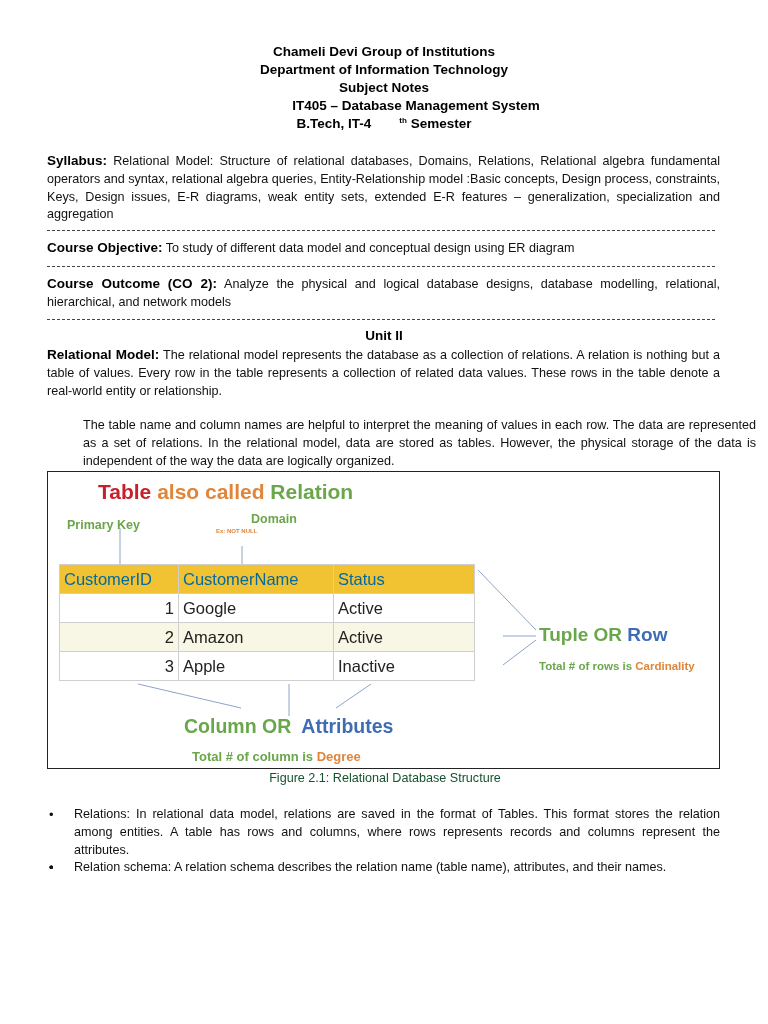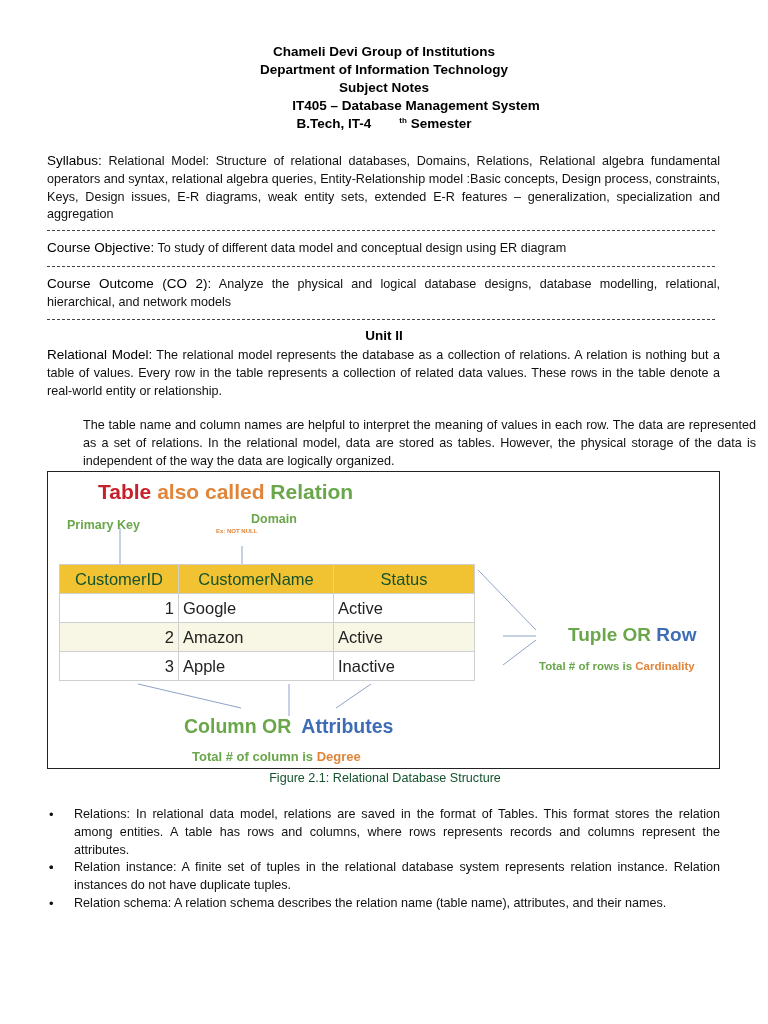--- a/index.html
+++ b/index.html
@@ -6,44 +6,44 @@
   body { width: 768px; height: 1024px; position: relative; overflow: hidden;
          font-family: "Liberation Sans", "DejaVu Sans", sans-serif; color: #111; }
   .page { position: absolute; left: 0; top: 0; width: 656px; height: 1024px; }
 
   .hdr { position: absolute; left: 0; width: 768px; text-align: center;
          font-weight: bold; font-size: 13.5px; line-height: 18px; color: #000; }
   .hdr sup { font-size: 8px; vertical-align: 5px; line-height: 0; margin-left: 28px; }
 
   .para { position: absolute; left: 47px; width: 673px; font-size: 12.6px; line-height: 17.8px;
           text-align: justify; color: #111; }
-  .para b { font-size: 13.5px; font-weight: normal; color: #000; }
+  .para b { font-size: 13.5px; font-weight: bold; color: #000; }
   .dash { position: absolute; left: 47px; width: 668px; height: 0;
           border-top: 1px dashed #444; }
   .unit { position: absolute; left: 0; width: 768px; text-align: center;
           font-weight: bold; font-size: 13.5px; color: #000; }
 
   
   .figure { position: absolute; left: 47px; top: 471px; width: 673px; height: 298px;
             border: 1.5px solid #222; box-sizing: border-box; background: #fff; overflow: hidden; }
   .fig-title { position: absolute; left: 50px; top: 8px; font-weight: bold; font-size: 21px; white-space: nowrap; }
   .t-red { color: #c8202a; } .t-orange { color: #e0853a; } .t-green { color: #6aa64a; } .t-blue { color: #3f6db5; }
   .lbl-pk { position: absolute; left: 19px; top: 46px; font-weight: bold; font-size: 12.5px; color: #6aa64a; }
   .lbl-domain { position: absolute; left: 167px; top: 40px; font-weight: bold; font-size: 12.5px; color: #6aa64a; margin-left: 36px; }
   .lbl-domain-ex { position: absolute; left: 168px; top: 56px; font-weight: bold; font-size: 6px; color: #e0853a; }
 
   .ertable { position: absolute; left: 11px; top: 92px; border-collapse: collapse;
              font-family: "Liberation Sans", sans-serif; font-size: 16.5px; color: #222; }
   .ertable th, .ertable td { height: 28px; padding: 0 4px; border: 1px solid #cfcfcf; }
-  .ertable th { background: #f1c232; font-weight: normal; text-align: center; color: #14532d; }
+  .ertable th { background: #f1c232; font-weight: normal; text-align: left; color: #0369a1; }
   .ertable td.num { text-align: right; }
   .ertable tr.alt td { background: #f8f6e4; }
   .c1 { width: 110px; } .c2 { width: 146px; } .c3 { width: 132px; }
 
-  .lbl-tuple { position: absolute; left: 520px; top: 152px; font-weight: bold; font-size: 19px; white-space: nowrap; }
+  .lbl-tuple { position: absolute; left: 491px; top: 152px; font-weight: bold; font-size: 19px; white-space: nowrap; }
   .lbl-card { position: absolute; left: 491px; top: 188px; font-weight: bold; font-size: 11.5px; white-space: nowrap; }
   .lbl-col { position: absolute; left: 136px; top: 243px; font-weight: bold; font-size: 19.5px; white-space: nowrap; }
   .lbl-deg { position: absolute; left: 144px; top: 277px; font-weight: bold; font-size: 13px; white-space: nowrap; }
   svg.lines { position: absolute; left: 0; top: 0; }
 
   .caption { position: absolute; left: 0; width: 768px; text-align: center; top: 771px;
              font-size: 12.6px; color: #14532d; }
   .caption span { position: relative; left: 1px; }
 
   ul.bullets { position: absolute; left: 47px; top: 806px; width: 673px; margin: 0; padding: 0;
@@ -129,16 +129,16 @@
     <div class="lbl-card"><span class="t-green">Total # of rows is </span><span class="t-orange">Cardinality</span></div>
     <div class="lbl-col"><span class="t-green" style="white-space:pre;">Column OR  </span><span class="t-blue">Attributes</span></div>
     <div class="lbl-deg"><span class="t-green">Total # of column is </span><span class="t-orange">Degree</span></div>
   </div>
 
   <div class="caption"><span>Figure 2.1: Relational Database Structure</span></div>
 
   <ul class="bullets">
     <li><span class="dot">•</span><span>Relations: In relational data model, relations are saved in the format of Tables. This format stores the relation among entities. A table has rows and columns, where rows represents records and columns represent the attributes.</span></li>
     <li><span class="dot">•</span></li>
-    <li><span class="dot">•</span><span>Relation instance: A finite set of tuples in the relational database system represents relation instance. Relation instances do not have duplicate tuples.</span></li>
+    <li><span class="dot">•</span></li>
     <li><span class="dot">•</span><span>Relation schema: A relation schema describes the relation name (table name), attributes, and their names.</span></li>
   </ul>
 </div>
 
 </body></html>

